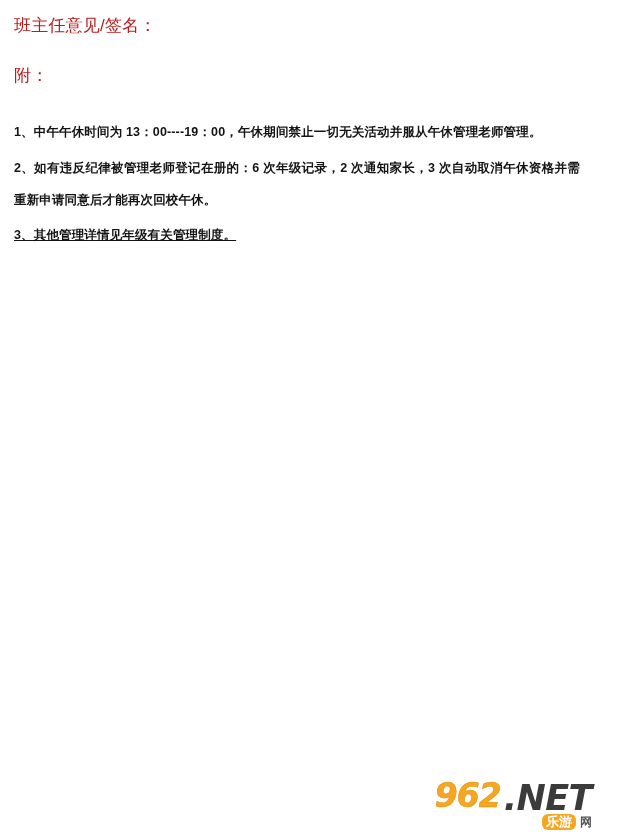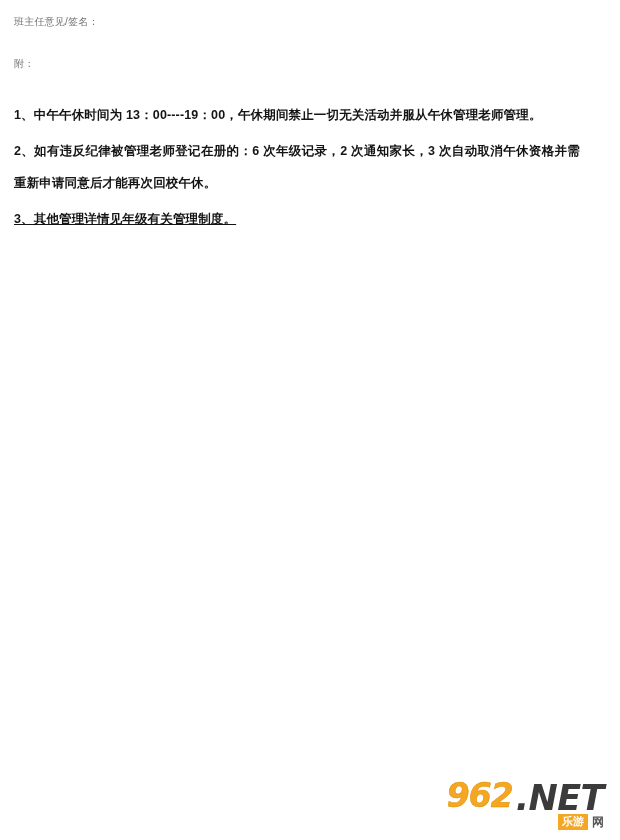--- a/index.html
+++ b/index.html
@@ -15,23 +15,23 @@
     font-family: "Liberation Sans", "DejaVu Sans", sans-serif;
     color: #1a1a1a;
     overflow: hidden;
   }
   .page {
     position: absolute;
     inset: 0;
     padding: 10px 22px 0 14px;
   }
   .line {
-    font-size: 10px;
+    font-size: 17px;
     line-height: 1.2;
-    color: #737373;
+    color: #b91c1c;
     white-space: pre-wrap;
   }
   .line.header {
     font-weight: 400;
     margin-top: 6px;
     margin-bottom: 30px;
     letter-spacing: 0.2px;
   }
   .line.plain {
     font-weight: 400;
@@ -48,21 +48,21 @@
     text-align: justify;
     padding-right: 18px;
   }
   .para.last {
     margin-bottom: 0;
     text-decoration: underline;
   }
   
   .watermark {
     position: absolute;
-    right: 16px;
+    right: 28px;
     bottom: 10px;
     width: 170px;
     height: 52px;
     user-select: none;
   }
   .wm-row1 {
     display: flex;
     align-items: flex-end;
     justify-content: flex-end;
     gap: 3px;
@@ -91,24 +91,24 @@
     display: flex;
     align-items: center;
     justify-content: flex-end;
     gap: 4px;
     margin-top: 1px;
     height: 18px;
   }
   .wm-badge {
     background: #f5a623;
     color: #ffffff;
-    font-size: 11px;
+    font-size: 13px;
     font-weight: bold;
     padding: 1px 4px 2px 4px;
-    border-radius: 0;
+    border-radius: 6px;
     line-height: 13px;
     font-family: "DejaVu Sans", sans-serif;
     text-align: right;
   }
   .wm-tail {
     color: #555555;
     font-size: 12px;
     font-weight: bold;
     font-family: "DejaVu Sans", sans-serif;
     line-height: 13px;

